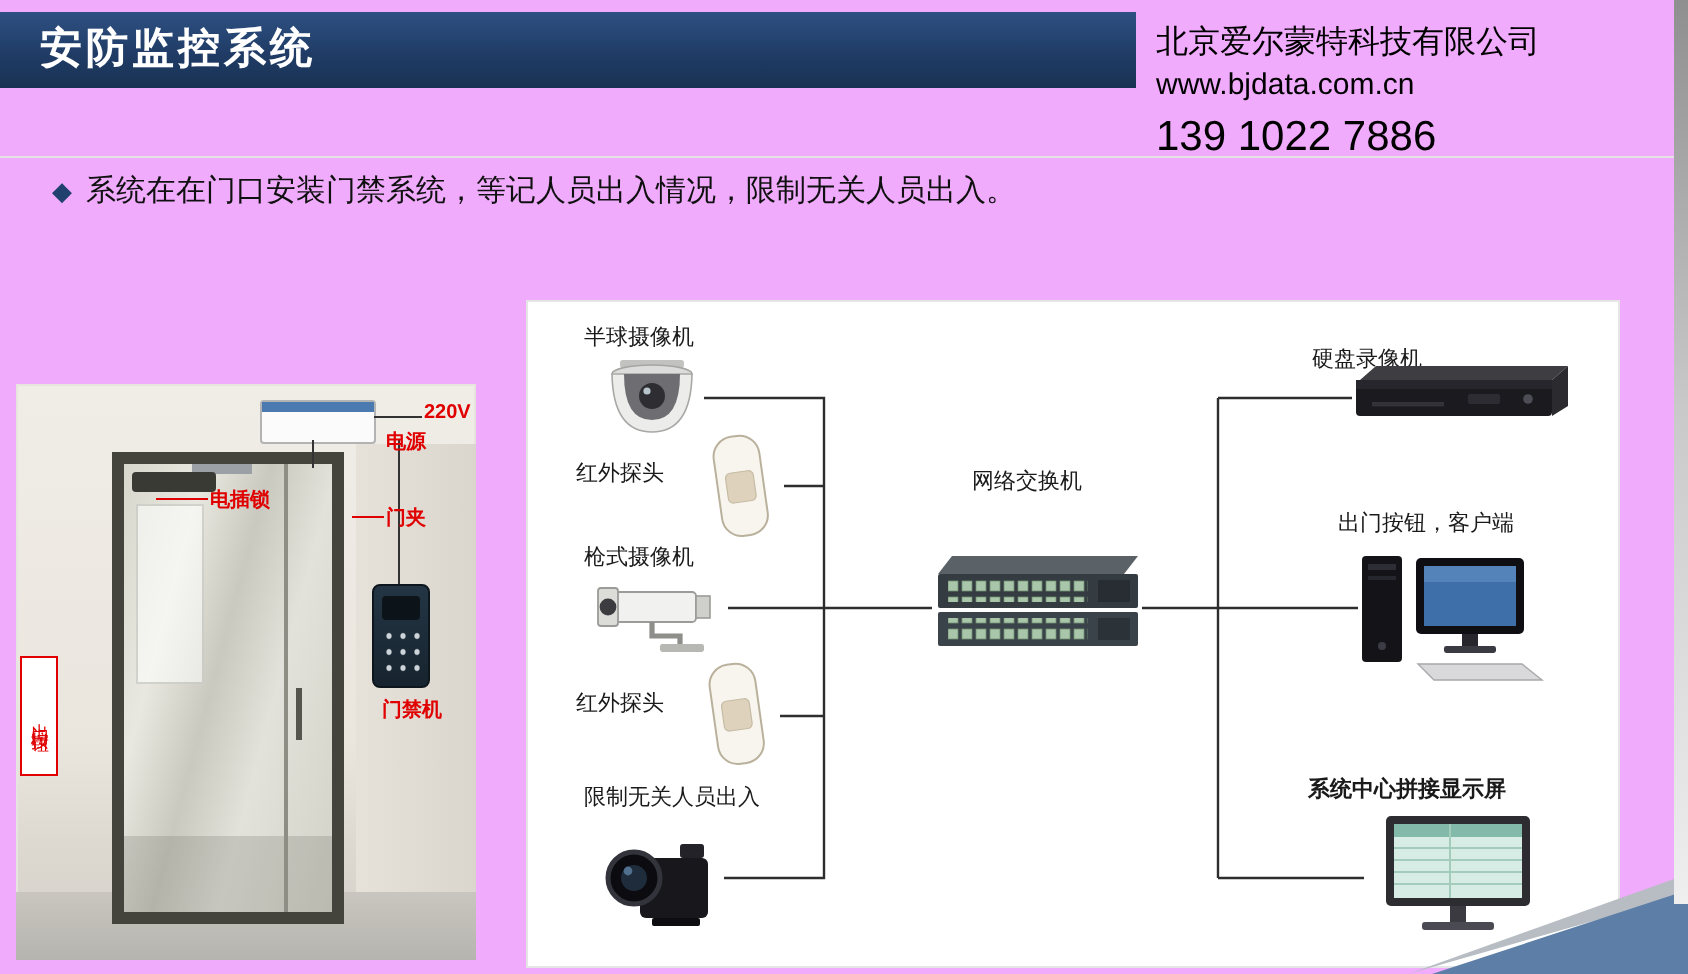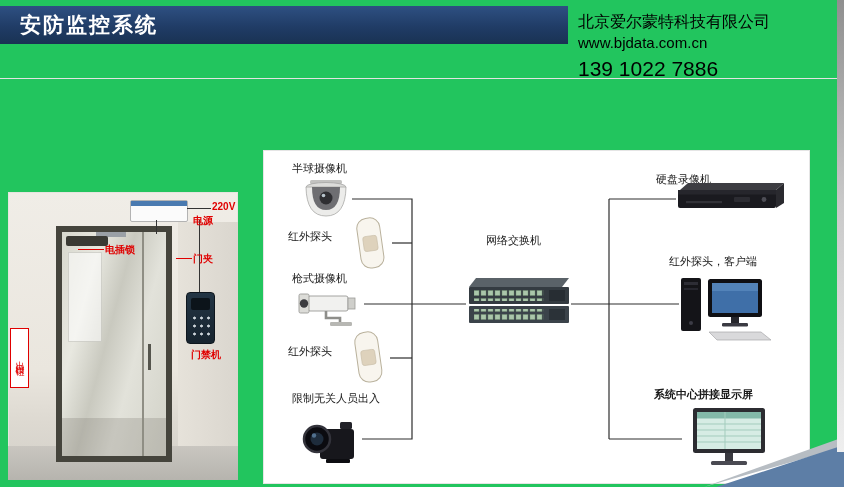--- a/index.html
+++ b/index.html
@@ -1,16 +1,16 @@
 <!DOCTYPE html>
 <html><head>
 <meta charset="utf-8">
 <style>
   html,body{margin:0;padding:0;background:#fff;}
-  .slide{position:relative;width:844px;height:487px;background:#22c55e;overflow:hidden;
+  .slide{position:relative;width:844px;height:487px;background:#f0abfc;overflow:hidden;
          font-family:"Liberation Sans",sans-serif;}
 
   
   .header-bar{position:absolute;left:0;top:6px;width:568px;height:38px;
     background:linear-gradient(180deg,#2e5082 0%,#203c66 55%,#193253 100%);}
   .page-title{position:absolute;left:20px;top:0;line-height:38px;color:#fff;
     font-size:21px;font-weight:bold;letter-spacing:2px;}
   .company-block{position:absolute;left:578px;top:12px;color:#000;font-weight:normal;line-height:1.25;}
   .company-name{font-size:16px;}
   .company-site{font-size:15px;margin-top:2px;}
@@ -94,20 +94,21 @@
     <span class="page-title">安防监控系统</span>
   </div>
   <div class="company-block">
     <div class="company-name">北京爱尔蒙特科技有限公司</div>
     <div class="company-site">www.bjdata.com.cn</div>
     <div class="company-phone">139 1022 7886</div>
   </div>
   <div class="divider"></div>
 
   <div class="bullets">
+    <div class="bullet"><span class="diamond">◆</span><span>系统在在门口安装门禁系统，等记人员出入情况，限制无关人员出入。</span></div>
   </div>
 
   <div class="door-photo">
     <div class="wall-right"></div>
     <div class="door-floor"></div>
     <div class="door-frame">
       <div class="glass-window"></div>
       <div class="glass-floor"></div>
       <div class="lock-bar"></div>
       <div class="door-closer"></div>
@@ -149,21 +150,21 @@
       </g>
     </svg>
 
     <div class="net-label lbl-dome">半球摄像机</div>
     <div class="net-label lbl-ir1">红外探头</div>
     <div class="net-label lbl-bullet">枪式摄像机</div>
     <div class="net-label lbl-ir2">红外探头</div>
     <div class="net-label lbl-boxcam">限制无关人员出入</div>
     <div class="net-label lbl-switch">网络交换机</div>
     <div class="net-label lbl-dvr">硬盘录像机</div>
-    <div class="net-label lbl-pc">红外探头，客户端</div>
+    <div class="net-label lbl-pc">出门按钮，客户端</div>
     <div class="net-label lbl-disp">系统中心拼接显示屏</div>
 
     <div class="dev dev-dome">
       <svg viewBox="0 0 48 42" width="48" height="42">
         <rect x="8" y="1" width="32" height="4" rx="1.5" fill="#c2c2c0"></rect>
         <ellipse cx="24" cy="8" rx="20" ry="4.5" fill="#dcdcda" stroke="#a5a5a3" stroke-width="0.8"></ellipse>
         <path d="M4 8 Q4.5 37 24 37 Q43.5 37 44 8 Z" fill="#ececea" stroke="#a8a8a6" stroke-width="0.8"></path>
         <path d="M10 8 Q10 31 24 31 Q38 31 38 8 Z" fill="#6e6e72"></path>
         <circle cx="24" cy="19" r="6.5" fill="#2e2e32"></circle>
         <circle cx="21.5" cy="16.5" r="1.8" fill="#b8c4cc"></circle>

